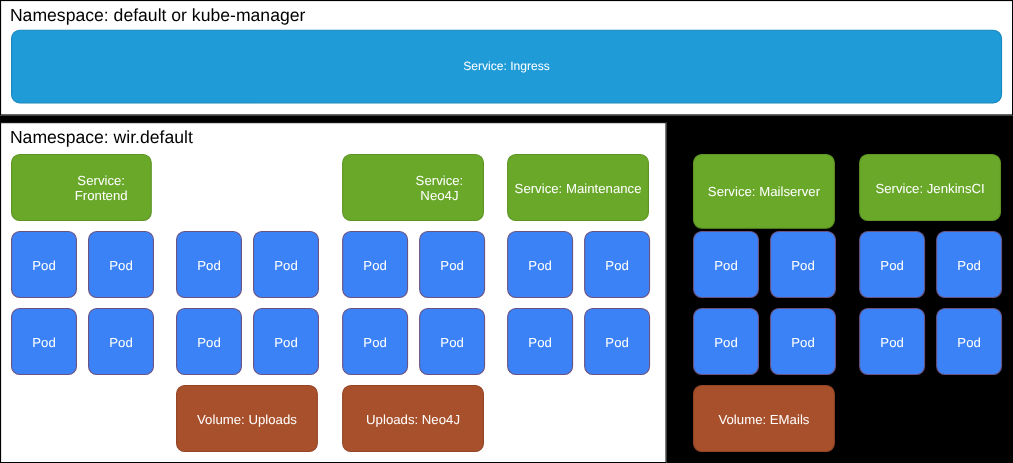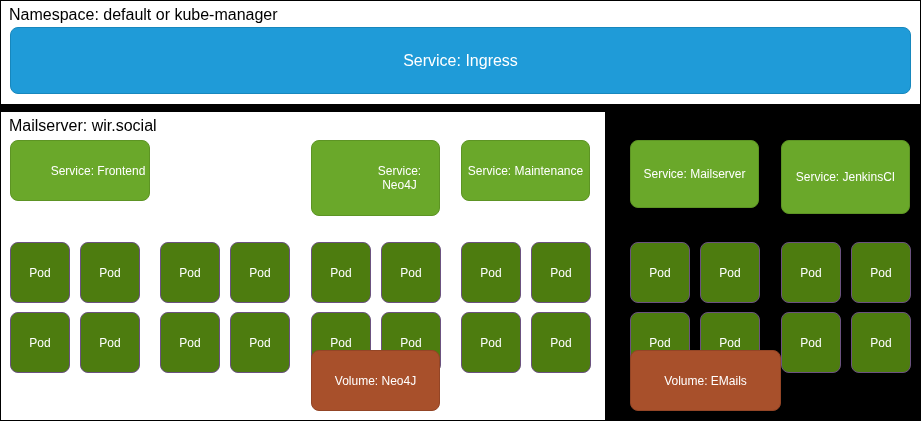--- a/index.html
+++ b/index.html
@@ -40,71 +40,71 @@
     align-items: center;
     justify-content: center;
     text-align: center;
     color: #ffffff;
     font-size: 12px;
     line-height: 14px;
   }
   .node.ingress {
     background: #1f9bd8;
     border: 1px solid #1787bd;
-    font-size: 16px;
+    font-size: 11px;
   }
   .node.service {
     background: #6aa82a;
     border: 1px solid #5d9424;
   }
   .node.pod {
-    background: #4d7c0f;
+    background: #3b82f6;
     border: 1px solid #6b5280;
-    margin-top: 32px;
   }
   .node.volume {
     background: #a8502b;
     border: 1px solid #934526;
   }
 </style>
 </head>
 <body>
 
 <div id="canvas">
     <div class="ns-box" style="left: 0px; top: 0px; width: 921px; height: 105px;">
       <div class="ns-label">Namespace: default or kube-manager</div>
     </div>
     <div class="node ingress" style="left: 10px; top: 27px; width: 901px; height: 67px;">Service: Ingress</div>
     <div class="ns-box" style="left: 0px; top: 111px; width: 606px; height: 310px;">
-      <div class="ns-label">Mailserver: wir.social</div>
+      <div class="ns-label">Namespace: wir.default</div>
     </div>
-    <div class="node service" style="left: 10px; top: 140px; width: 140px; height: 61px; padding-left: 36px;">Service: Frontend</div>
-    <div class="node service" style="left: 311px; top: 140px; width: 129px; height: 76px; padding-left: 48px;">Service: Neo4J</div>
+    <div class="node service" style="left: 10px; top: 140px; width: 128px; height: 61px; padding-left: 36px;">Service: Frontend</div>
+    <div class="node service" style="left: 311px; top: 140px; width: 129px; height: 61px; padding-left: 48px;">Service: Neo4J</div>
     <div class="node service" style="left: 461px; top: 140px; width: 129px; height: 61px;">Service: Maintenance</div>
     <div class="node pod" style="left: 10px; top: 210px; width: 60px; height: 61px;">Pod</div>
     <div class="node pod" style="left: 80px; top: 210px; width: 60px; height: 61px;">Pod</div>
     <div class="node pod" style="left: 160px; top: 210px; width: 60px; height: 61px;">Pod</div>
     <div class="node pod" style="left: 230px; top: 210px; width: 60px; height: 61px;">Pod</div>
     <div class="node pod" style="left: 311px; top: 210px; width: 60px; height: 61px;">Pod</div>
     <div class="node pod" style="left: 381px; top: 210px; width: 60px; height: 61px;">Pod</div>
     <div class="node pod" style="left: 461px; top: 210px; width: 60px; height: 61px;">Pod</div>
     <div class="node pod" style="left: 531px; top: 210px; width: 60px; height: 61px;">Pod</div>
     <div class="node pod" style="left: 10px; top: 280px; width: 60px; height: 61px;">Pod</div>
     <div class="node pod" style="left: 80px; top: 280px; width: 60px; height: 61px;">Pod</div>
     <div class="node pod" style="left: 160px; top: 280px; width: 60px; height: 61px;">Pod</div>
     <div class="node pod" style="left: 230px; top: 280px; width: 60px; height: 61px;">Pod</div>
     <div class="node pod" style="left: 311px; top: 280px; width: 60px; height: 61px;">Pod</div>
     <div class="node pod" style="left: 381px; top: 280px; width: 60px; height: 61px;">Pod</div>
     <div class="node pod" style="left: 461px; top: 280px; width: 60px; height: 61px;">Pod</div>
     <div class="node pod" style="left: 531px; top: 280px; width: 60px; height: 61px;">Pod</div>
-    <div class="node volume" style="left: 311px; top: 350px; width: 129px; height: 61px;">Volume: Neo4J</div>
+    <div class="node volume" style="left: 160px; top: 350px; width: 129px; height: 61px;">Volume: Uploads</div>
+    <div class="node volume" style="left: 311px; top: 350px; width: 129px; height: 61px;">Uploads: Neo4J</div>
     <div class="node service" style="left: 630px; top: 140px; width: 129px; height: 68px;">Service: Mailserver</div>
-    <div class="node service" style="left: 781px; top: 140px; width: 129px; height: 74px;">Service: JenkinsCI</div>
+    <div class="node service" style="left: 781px; top: 140px; width: 129px; height: 61px;">Service: JenkinsCI</div>
     <div class="node pod" style="left: 630px; top: 210px; width: 60px; height: 61px;">Pod</div>
     <div class="node pod" style="left: 700px; top: 210px; width: 60px; height: 61px;">Pod</div>
     <div class="node pod" style="left: 781px; top: 210px; width: 60px; height: 61px;">Pod</div>
     <div class="node pod" style="left: 851px; top: 210px; width: 60px; height: 61px;">Pod</div>
     <div class="node pod" style="left: 630px; top: 280px; width: 60px; height: 61px;">Pod</div>
     <div class="node pod" style="left: 700px; top: 280px; width: 60px; height: 61px;">Pod</div>
     <div class="node pod" style="left: 781px; top: 280px; width: 60px; height: 61px;">Pod</div>
     <div class="node pod" style="left: 851px; top: 280px; width: 60px; height: 61px;">Pod</div>
-    <div class="node volume" style="left: 630px; top: 350px; width: 151px; height: 61px;">Volume: EMails</div>
+    <div class="node volume" style="left: 630px; top: 350px; width: 129px; height: 61px;">Volume: EMails</div>
   </div>
 
 </body></html>

